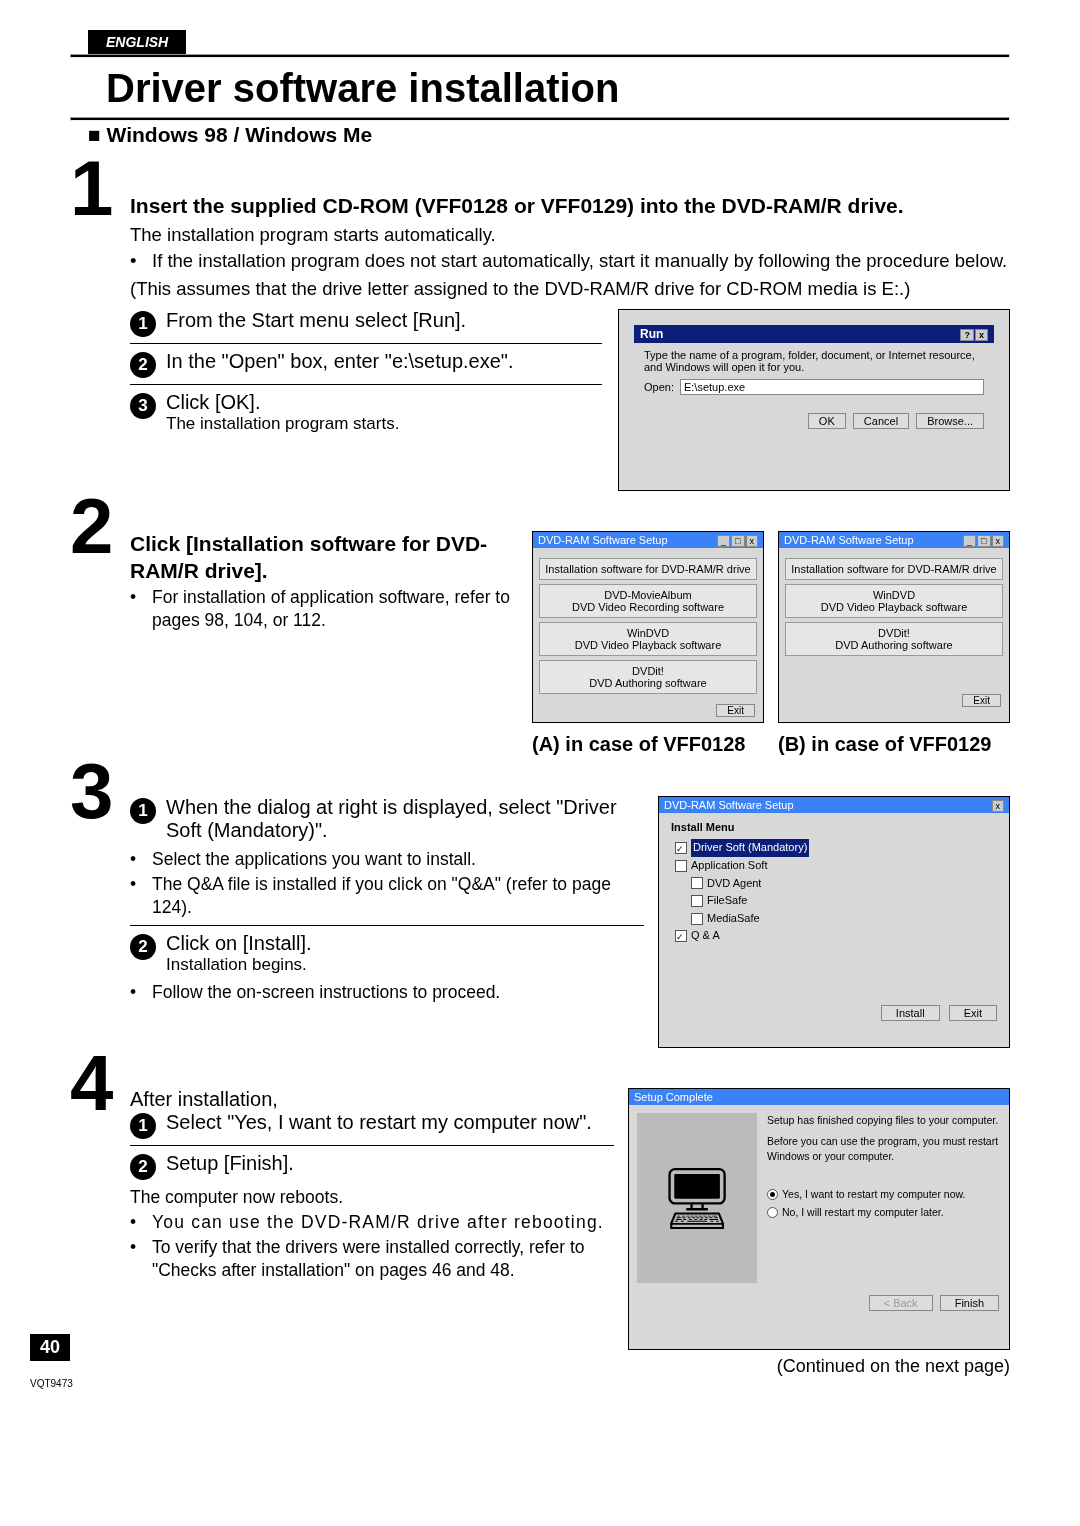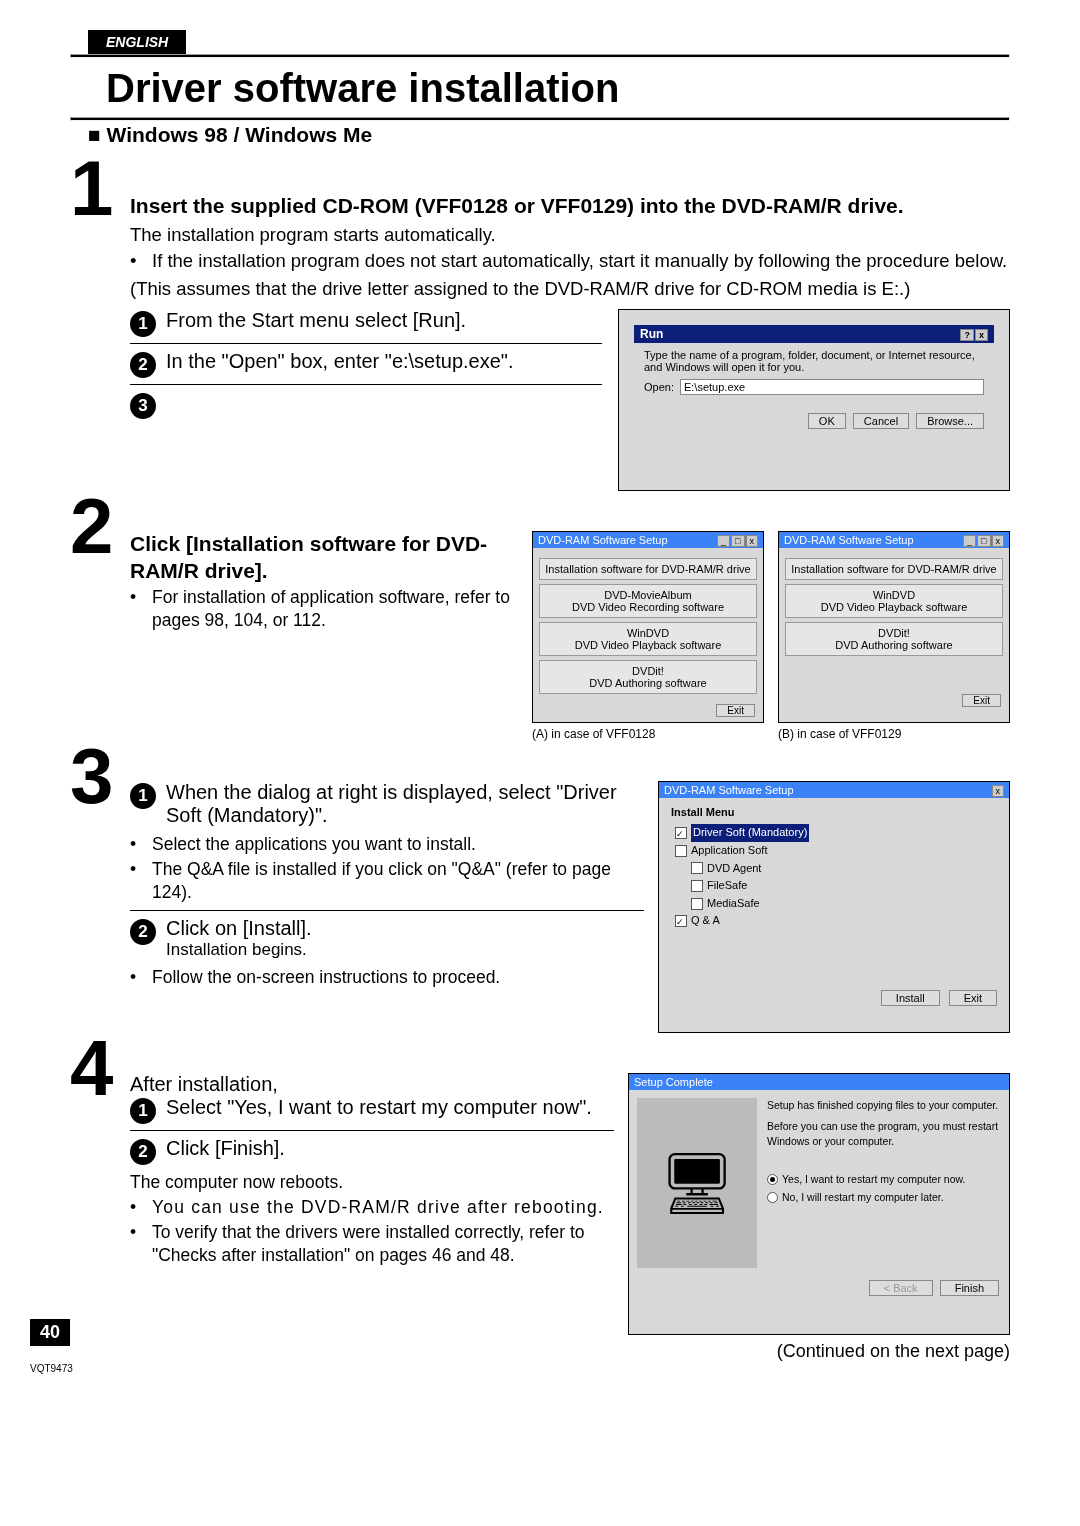--- a/index.html
+++ b/index.html
@@ -172,21 +172,21 @@
   .cp-radio div { display:flex; align-items:center; gap:4px; margin-top:3px;}
   .cp-radio .r { width:9px;height:9px;border:1px solid #555;border-radius:50%;display:inline-block;background:#fff;position:relative;}
   .cp-radio .r.sel::after{content:"";width:5px;height:5px;background:#000;border-radius:50%;position:absolute;top:2px;left:2px;}
   .cp-btns { text-align:right; padding:4px 10px;}
   .cp-btns button { font-size:11px; padding:1px 14px; margin-left:4px; border:1px solid #888; background:#ddd;}
   .two-col {
     display:flex;
     gap:14px;
     align-items:flex-start;
   }
-  .caption { font-size:12px; margin-top:4px;}
+  .caption { font-size:20px; margin-top:10px;font-weight:bold;}
   .page-num-box {
     position:absolute;
     bottom:36px;
     left:30px;
     background:#000;
     color:#fff;
     font-weight:bold;
     padding:3px 10px;
     font-size:18px;
   }
@@ -235,20 +235,24 @@
           <div class="sub-main">From the Start menu select [Run].</div>
         </div>
         <hr class="hr-thin">
         <div class="sub">
           <div class="circle">2</div>
           <div class="sub-main">In the "Open" box, enter "e:\setup.exe".</div>
         </div>
         <hr class="hr-thin">
         <div class="sub">
           <div class="circle">3</div>
+          <div>
+            <div class="sub-main">Click [OK].</div>
+            <div class="sub-note">The installation program starts.</div>
+          </div>
         </div>
       </div>
       <div class="screenshot run-dialog">
         <div class="run-title">
           <span>Run</span>
           <span class="winbtns"><span>?</span><span>x</span></span>
         </div>
         <div class="run-body">
           <div>Type the name of a program, folder, document, or Internet resource, and Windows will open it for you.</div>
           <div class="run-open">
@@ -409,21 +413,21 @@
     <div class="two-col">
       <div style="flex:1;">
         <div class="sub-main">After installation,</div>
         <div class="sub">
           <div class="circle">1</div>
           <div class="sub-main">Select "Yes, I want to restart my computer now".</div>
         </div>
         <hr class="hr-thin">
         <div class="sub">
           <div class="circle">2</div>
-          <div class="sub-main">Click [Finish].</div>
+          <div class="sub-main">Setup [Finish].</div>
         </div>
         <div class="note17">The computer now reboots.</div>
         <div class="note17 bullet">
               <span class="bchar">•</span>
               <span class="btext" style="letter-spacing:1.2px;">You can use the DVD-RAM/R drive after rebooting.</span>
             </div>
         <div class="note17 bullet">
               <span class="bchar">•</span>
               <span class="btext">To verify that the drivers were installed correctly, refer to "Checks after installation" on pages 46 and 48.</span>
             </div>

